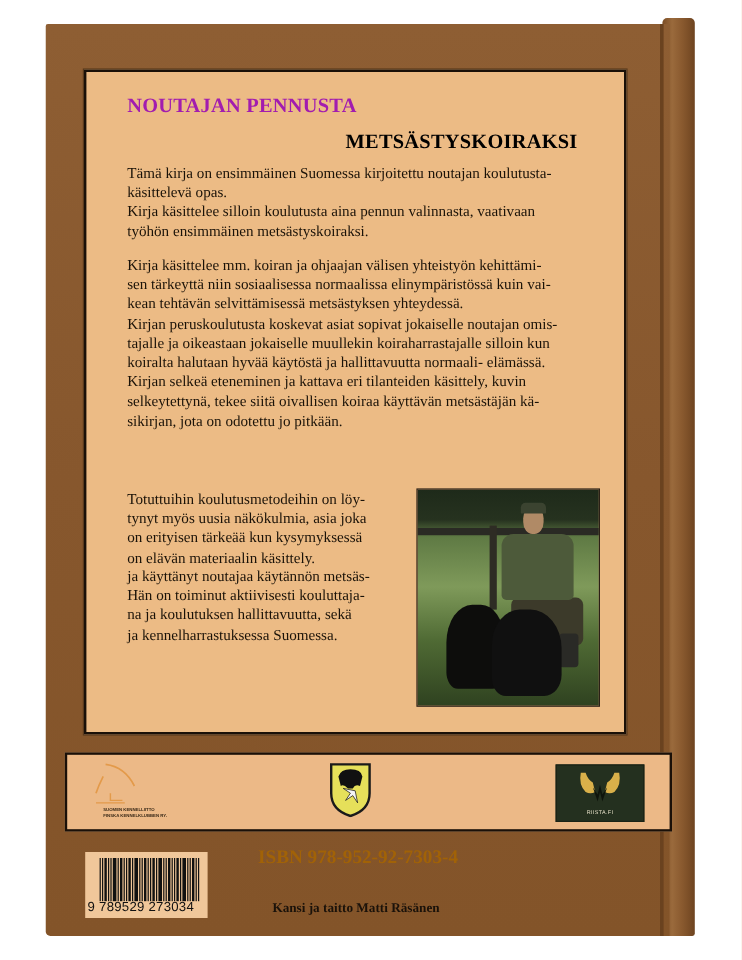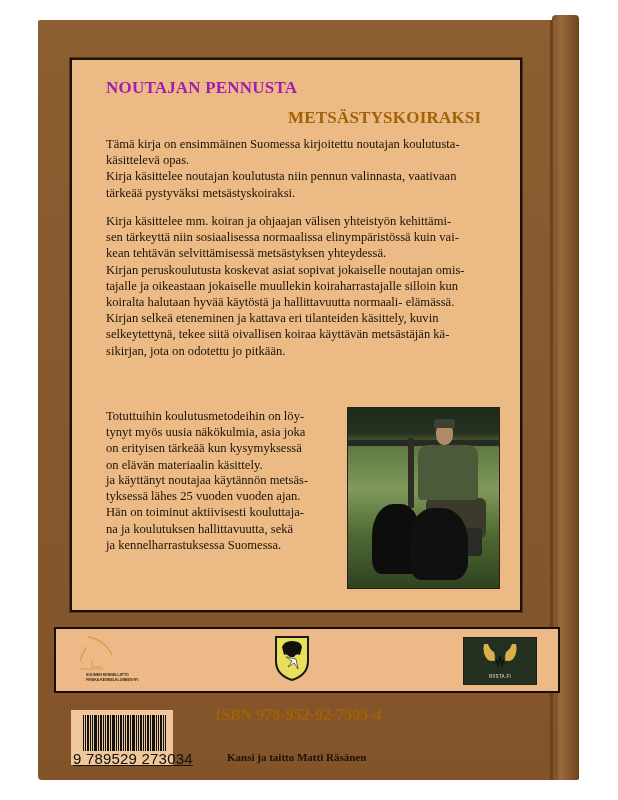--- a/index.html
+++ b/index.html
@@ -5,21 +5,21 @@
   html, body { margin:0; padding:0; background:#ffffff; }
   body { width:618px; height:800px; position:relative; overflow:hidden; font-family:"Liberation Serif","DejaVu Serif",serif; }
   .book { position:absolute; left:38px; top:20px; width:520px; height:760px; background:#8a5a30;
     background-image: linear-gradient(180deg,#8e5e33 0%,#87572d 50%,#835429 100%); border-radius:2px 0 0 4px; }
   .spine { position:absolute; left:552px; top:15px; width:27px; height:765px;
     background: linear-gradient(90deg,#7a4c25 0%,#9a6a3c 30%,#8a5a2f 60%,#6e4420 100%); border-radius:4px 4px 2px 2px; }
   .spine-line { position:absolute; left:550px; top:20px; width:3px; height:760px; background:#6a421f; }
   .panel { position:absolute; left:70px; top:58px; width:448px; height:550px; background:#ecbb85;
     border:2px solid #1a1008; box-shadow:0 0 0 1px #5b3a1c; }
   .title1 { position:absolute; left:106px; top:78px; font-size:17px; font-weight:bold; color:#a21caf; letter-spacing:0.2px; }
-  .title2 { position:absolute; left:288px; top:108px; font-size:17px; font-weight:bold; color:#a16207; letter-spacing:0.2px; }
+  .title2 { position:absolute; left:288px; top:108px; font-size:17px; font-weight:bold; color:#000000; letter-spacing:0.2px; }
   .para { position:absolute; left:106px; font-size:12.6px; line-height:16.2px; color:#1a1208; }
   .p1 { top:136px; width:410px; }
   .p2 { top:213px; width:410px; text-align:justify; }
   .p3 { top:408px; width:228px; text-align:justify; }
   .p4 { top:472px; width:228px; text-align:justify; }
   .para span { display:block; white-space:nowrap; }
   .photo { position:absolute; left:347px; top:407px; width:151px; height:180px; border:1px solid #2b2016; overflow:hidden;
     background: linear-gradient(180deg,#1e2a1a 0%,#26321f 14%,#5f7a44 22%,#7f9a5a 45%,#4f6a34 70%,#2f4220 100%); }
   .fence { position:absolute; left:0; top:32px; width:151px; height:6px; background:#2a2a24; }
   .post { position:absolute; left:60px; top:30px; width:6px; height:70px; background:#2e2c24; }
@@ -32,41 +32,41 @@
   .dog2 { position:absolute; left:62px; top:100px; width:58px; height:72px; background:#101010; border-radius:40% 45% 25% 20%; }
   .logo-strip { position:absolute; left:54px; top:627px; width:502px; height:62px; background:#ecb987; border:2px solid #1a1008; }
   .kennel-logo { position:absolute; left:18px; top:4px; width:80px; height:56px; }
   .kennel-text { position:absolute; left:12px; top:40px; font-family:"Liberation Sans",sans-serif; font-size:3.6px; line-height:4.6px; font-weight:bold; color:#3a2a18; white-space:nowrap; }
   .shield { position:absolute; left:218px; top:6px; width:36px; height:46px; }
   .riista { position:absolute; left:407px; top:8px; width:72px; height:46px; background:#24301f; border:1px solid #1a2214; }
   .riista-text { position:absolute; left:0; width:72px; top:36px; text-align:center; font-family:"Liberation Sans",sans-serif; font-size:4.5px; color:#e6e0c8; letter-spacing:0.3px; }
   .barcode { position:absolute; left:71px; top:710px; width:102px; height:55px; background:#f0c79a; }
   .bars { position:absolute; left:12px; top:5px; width:84px; height:36px; display:flex; align-items:stretch; }
   .bars i { display:block; background:#111; margin-right:1px; }
-  .bar-digits { position:absolute; left:2px; top:40px; width:96px; font-family:"Liberation Sans",sans-serif; font-size:15px; letter-spacing:0.2px; color:#111; white-space:pre;text-decoration:underline; }
+  .bar-digits { position:absolute; left:2px; top:40px; width:96px; font-family:"Liberation Sans",sans-serif; font-size:11px; letter-spacing:0.2px; color:#111; white-space:pre; }
   .isbn { position:absolute; left:215px; top:706px; font-size:16px; font-weight:bold; color:#a16207; }
   .credits { position:absolute; left:227px; top:751px; font-size:11px; font-weight:bold; color:#1a120a; }
 </style>
 </head>
 <body>
 
 <div class="spine"></div>
 <div class="book"></div>
 <div class="spine-line"></div>
 
 <div class="panel"></div>
 
 <div class="title1">NOUTAJAN PENNUSTA</div>
 <div class="title2">METSÄSTYSKOIRAKSI</div>
 
 <div class="para p1">
   <span>Tämä kirja on  ensimmäinen Suomessa kirjoitettu noutajan koulutusta-</span>
   <span>käsittelevä opas.</span>
-  <span>Kirja käsittelee noutajan koulutusta niin pennun valinnasta, vaativaan</span>
-  <span>tärkeää pystyväksi metsästyskoiraksi.</span>
+  <span>Kirja käsittelee silloin koulutusta aina pennun valinnasta, vaativaan</span>
+  <span>työhön ensimmäinen metsästyskoiraksi.</span>
 </div>
 
 <div class="para p2">
   <span>Kirja käsittelee mm.  koiran ja ohjaajan välisen yhteistyön kehittämi-</span>
   <span>sen tärkeyttä niin sosiaalisessa normaalissa elinympäristössä kuin vai-</span>
   <span>kean tehtävän selvittämisessä metsästyksen yhteydessä.</span>
   <span>Kirjan peruskoulutusta koskevat asiat sopivat jokaiselle noutajan omis-</span>
   <span>tajalle ja oikeastaan jokaiselle muullekin koiraharrastajalle silloin kun</span>
   <span>koiralta halutaan hyvää käytöstä ja hallittavuutta normaali- elämässä.</span>
   <span>Kirjan selkeä eteneminen ja kattava eri tilanteiden käsittely, kuvin</span>
@@ -76,21 +76,20 @@
 
 <div class="para p3">
   <span>Totuttuihin koulutusmetodeihin on löy-</span>
   <span>tynyt myös  uusia näkökulmia, asia joka</span>
   <span>on erityisen  tärkeää  kun kysymyksessä</span>
   <span>on elävän materiaalin käsittely.</span>
 </div>
 
 <div class="para p4">
   <span>ja käyttänyt noutajaa käytännön metsäs-</span>
-  <span>tyksessä lähes 25 vuoden vuoden ajan.</span>
   <span>Hän on toiminut aktiivisesti kouluttaja-</span>
   <span>na ja koulutuksen hallittavuutta, sekä</span>
   <span>ja  kennelharrastuksessa  Suomessa.</span>
 </div>
 
 <div class="photo">
   <div class="fence"></div>
   <div class="post"></div>
   <div class="man-legs"></div>
   <div class="boot"></div>

